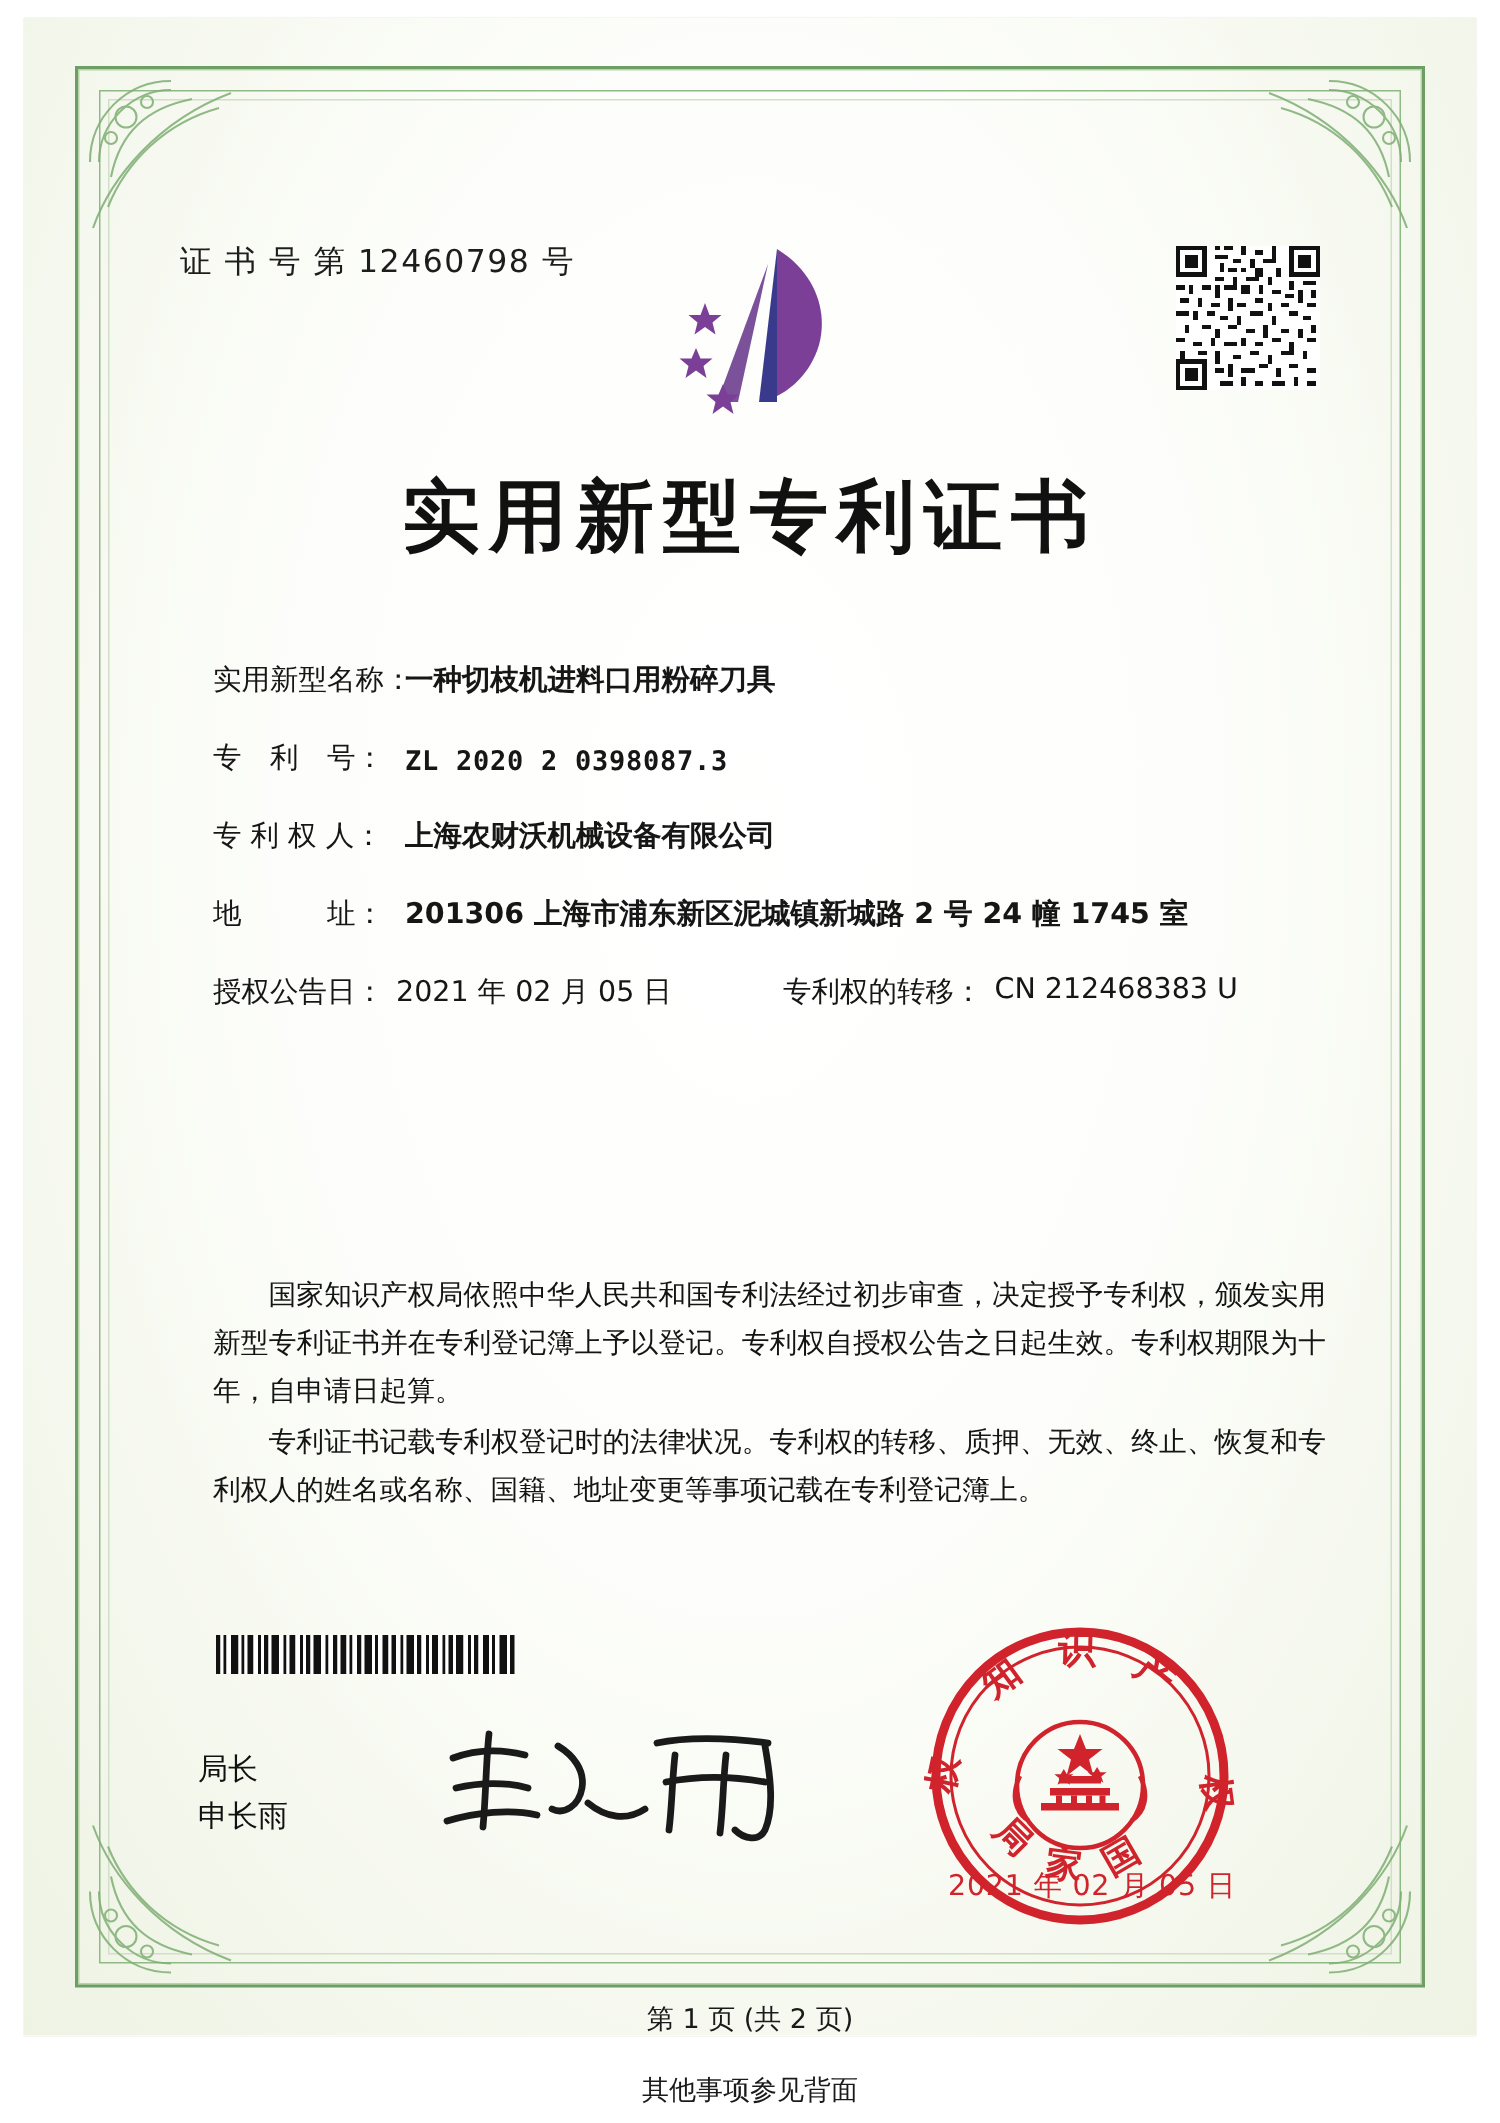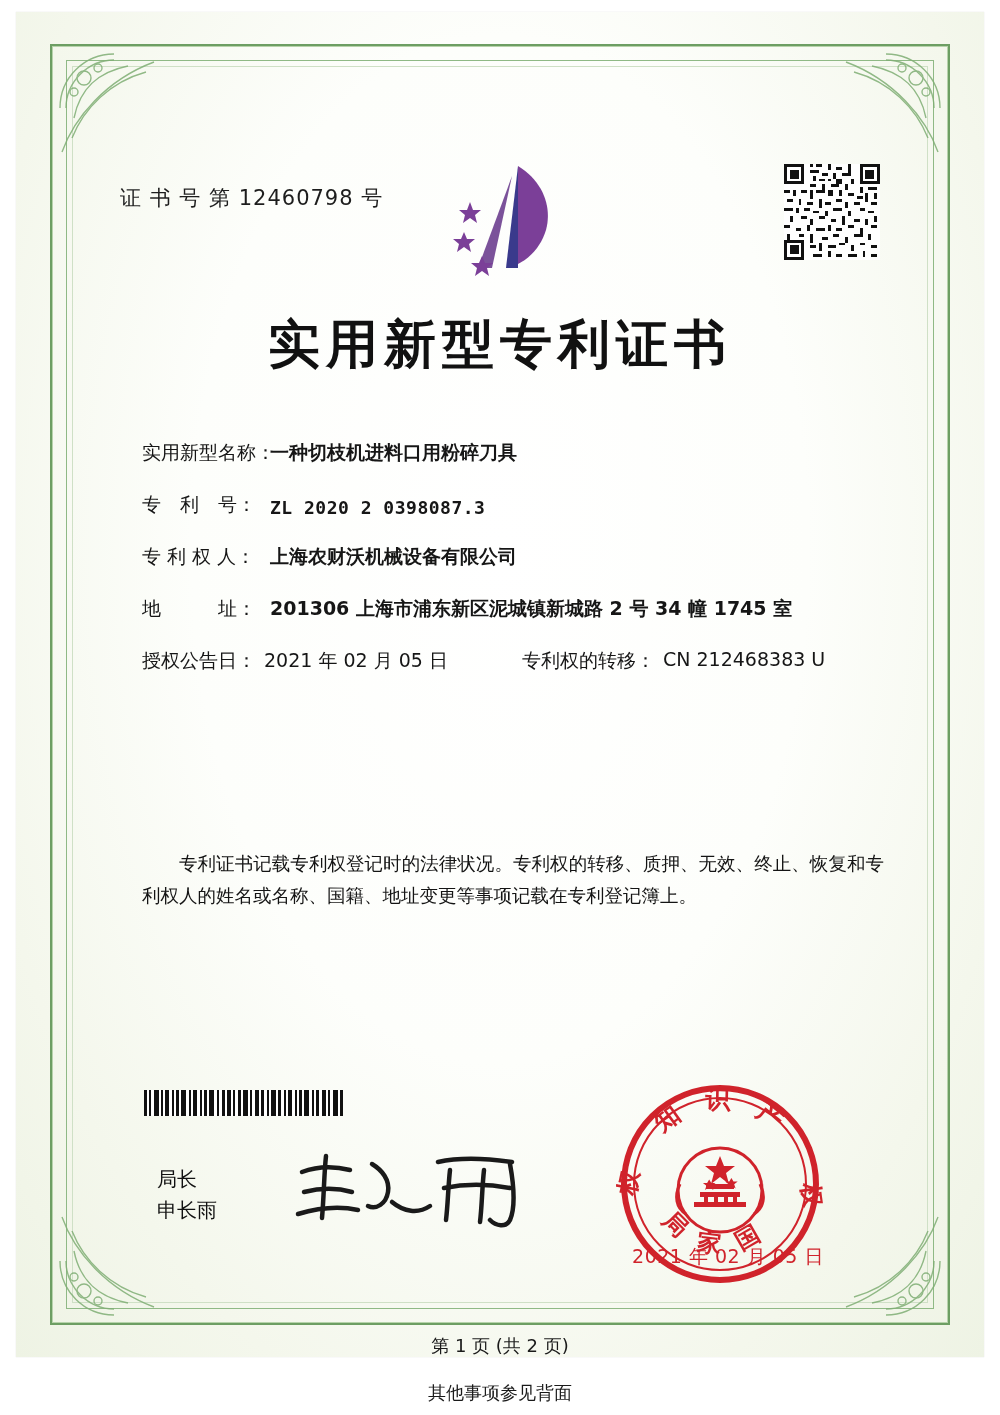--- a/index.html
+++ b/index.html
@@ -64,21 +64,21 @@
   .corner svg { display:block; }
   .c-tl { left: 38px; top: 36px; }
   .c-tr { right: 38px; top: 36px; transform: scaleX(-1); }
   .c-bl { left: 38px; bottom: 36px; transform: scaleY(-1); }
   .c-br { right: 38px; bottom: 36px; transform: scale(-1,-1); }
 
   
   .cert-no {
     position: absolute;
     left: 104px;
-    top: 172px;
+    top: 148px;
     font-size: 21px;
     letter-spacing: 1px;
     color: #1d1d1d;
     font-family: "DejaVu Sans", "Liberation Sans", sans-serif;
     white-space: nowrap;
   }
   .logo {
     position: absolute;
     left: 432px;
     top: 148px;
@@ -171,21 +171,21 @@
     width: 258px;
     height: 26px;
     display: flex;
     align-items: stretch;
   }
   .barcode i { display: block; background: #111; height: 100%; }
 
   
   .sig-block {
     position: absolute;
-    left: 141px;
+    left: 116px;
     top: 1152px;
     font-size: 20px;
     line-height: 31px;
     color: #111;
     font-family: "DejaVu Sans", "Liberation Sans", sans-serif;
   }
   .signature {
     position: absolute;
     left: 272px;
     top: 1132px;
@@ -429,36 +429,37 @@
       <div class="field-row">
         <div class="f-label">专　利　号：</div>
         <div class="f-value mono">ZL 2020 2 0398087.3</div>
       </div>
       <div class="field-row">
         <div class="f-label">专 利 权 人：</div>
         <div class="f-value">上海农财沃机械设备有限公司</div>
       </div>
       <div class="field-row">
         <div class="f-label">地　　　址：</div>
-        <div class="f-value">201306 上海市浦东新区泥城镇新城路 2 号 34 幢 1745 室</div>
+        <div class="f-value">201306 上海市浦东新区泥城镇新城路 2 号 24 幢 1745 室</div>
       </div>
 
       <div class="row-split">
         <div class="split-left">
           <span class="sp-label">授权公告日：</span>
           <span class="sp-value">2021 年 02 月 05 日</span>
         </div>
         <div class="split-right">
           <span class="sp-label">专利权的转移：</span>
           <span class="sp-value">CN 212468383 U</span>
         </div>
       </div>
     </div>
 
     <div class="body-text">
+      <p>国家知识产权局依照中华人民共和国专利法经过初步审查，决定授予专利权，颁发实用新型专利证书并在专利登记簿上予以登记。专利权自授权公告之日起生效。专利权期限为十年，自申请日起算。</p>
       <p>专利证书记载专利权登记时的法律状况。专利权的转移、质押、无效、终止、恢复和专利权人的姓名或名称、国籍、地址变更等事项记载在专利登记簿上。</p>
     </div>
 
     <div class="barcode">
       <i style="width:3px"></i>
         <i style="width:2px;background:#fff"></i>
         <i style="width:2px"></i>
         <i style="width:3px;background:#fff"></i>
       <i style="width:5px"></i>
         <i style="width:2px;background:#fff"></i>

